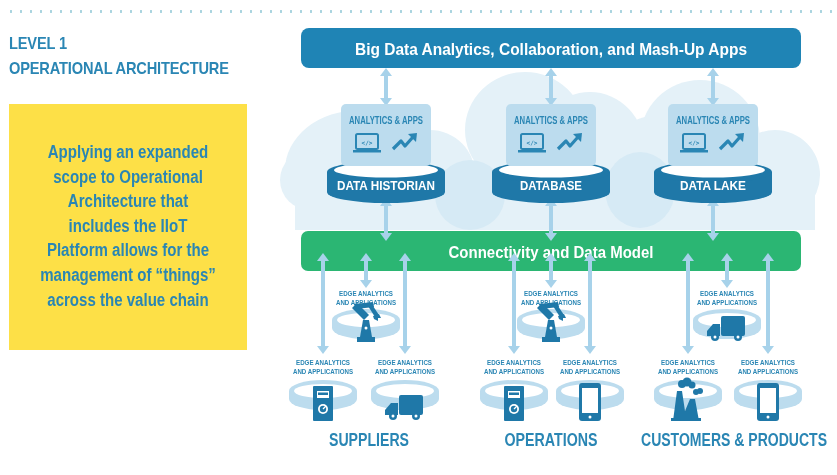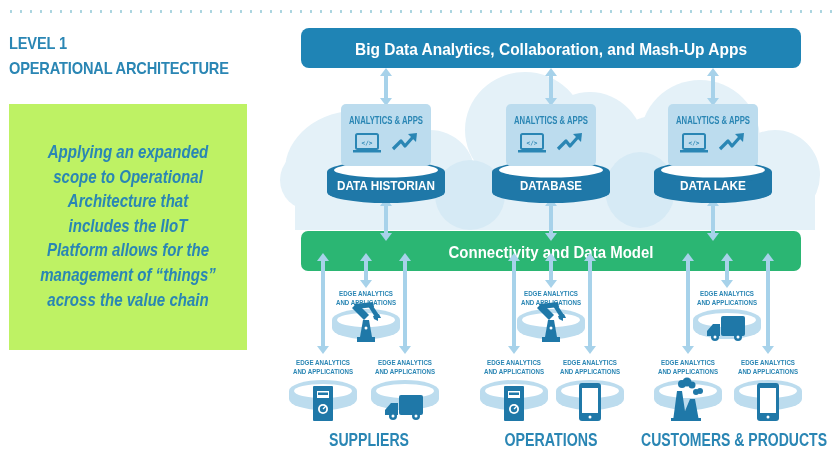--- a/index.html
+++ b/index.html
@@ -4,21 +4,21 @@
 <style>
   html, body { margin:0; padding:0; background:#ffffff; }
   body { width:837px; height:475px; position:relative; overflow:hidden;
          font-family:"Liberation Sans", "DejaVu Sans", sans-serif; }
   .dots { position:absolute; left:6px; right:4px; top:10px; height:3px;
           background-image: radial-gradient(circle, #a9d4df 1.1px, transparent 1.4px);
           background-size:10px 3px; background-repeat:repeat-x; }
   .lvl { position:absolute; left:9px; color:#2a86b4; font-weight:bold;
          font-size:17px; letter-spacing:-0.2px; transform:scaleX(0.86); transform-origin:left top; white-space:nowrap; }
   .sidebox { position:absolute; left:9px; top:104px; width:238px; height:246px;
-             background:#bef264;font-style:italic; }
+             background:#fde047; }
   .sidebox .txt { position:absolute; left:0; right:0; top:36px; text-align:center;
                   color:#2a86b4; font-weight:bold; font-size:17.5px; line-height:24.6px;
                   transform:scaleX(0.86); }
   .sidebox .txt span { display:block; white-space:nowrap; }
   svg { position:absolute; left:0; top:0; }
   .bar-text { fill:#ffffff; font-weight:bold; font-family:"Liberation Sans", sans-serif; }
   .lbl-white { fill:#ffffff; font-weight:bold; font-family:"Liberation Sans", sans-serif; }
   .lbl-blue { fill:#2a86b4; font-weight:bold; font-family:"Liberation Sans", sans-serif; }
 </style>
 </head>

